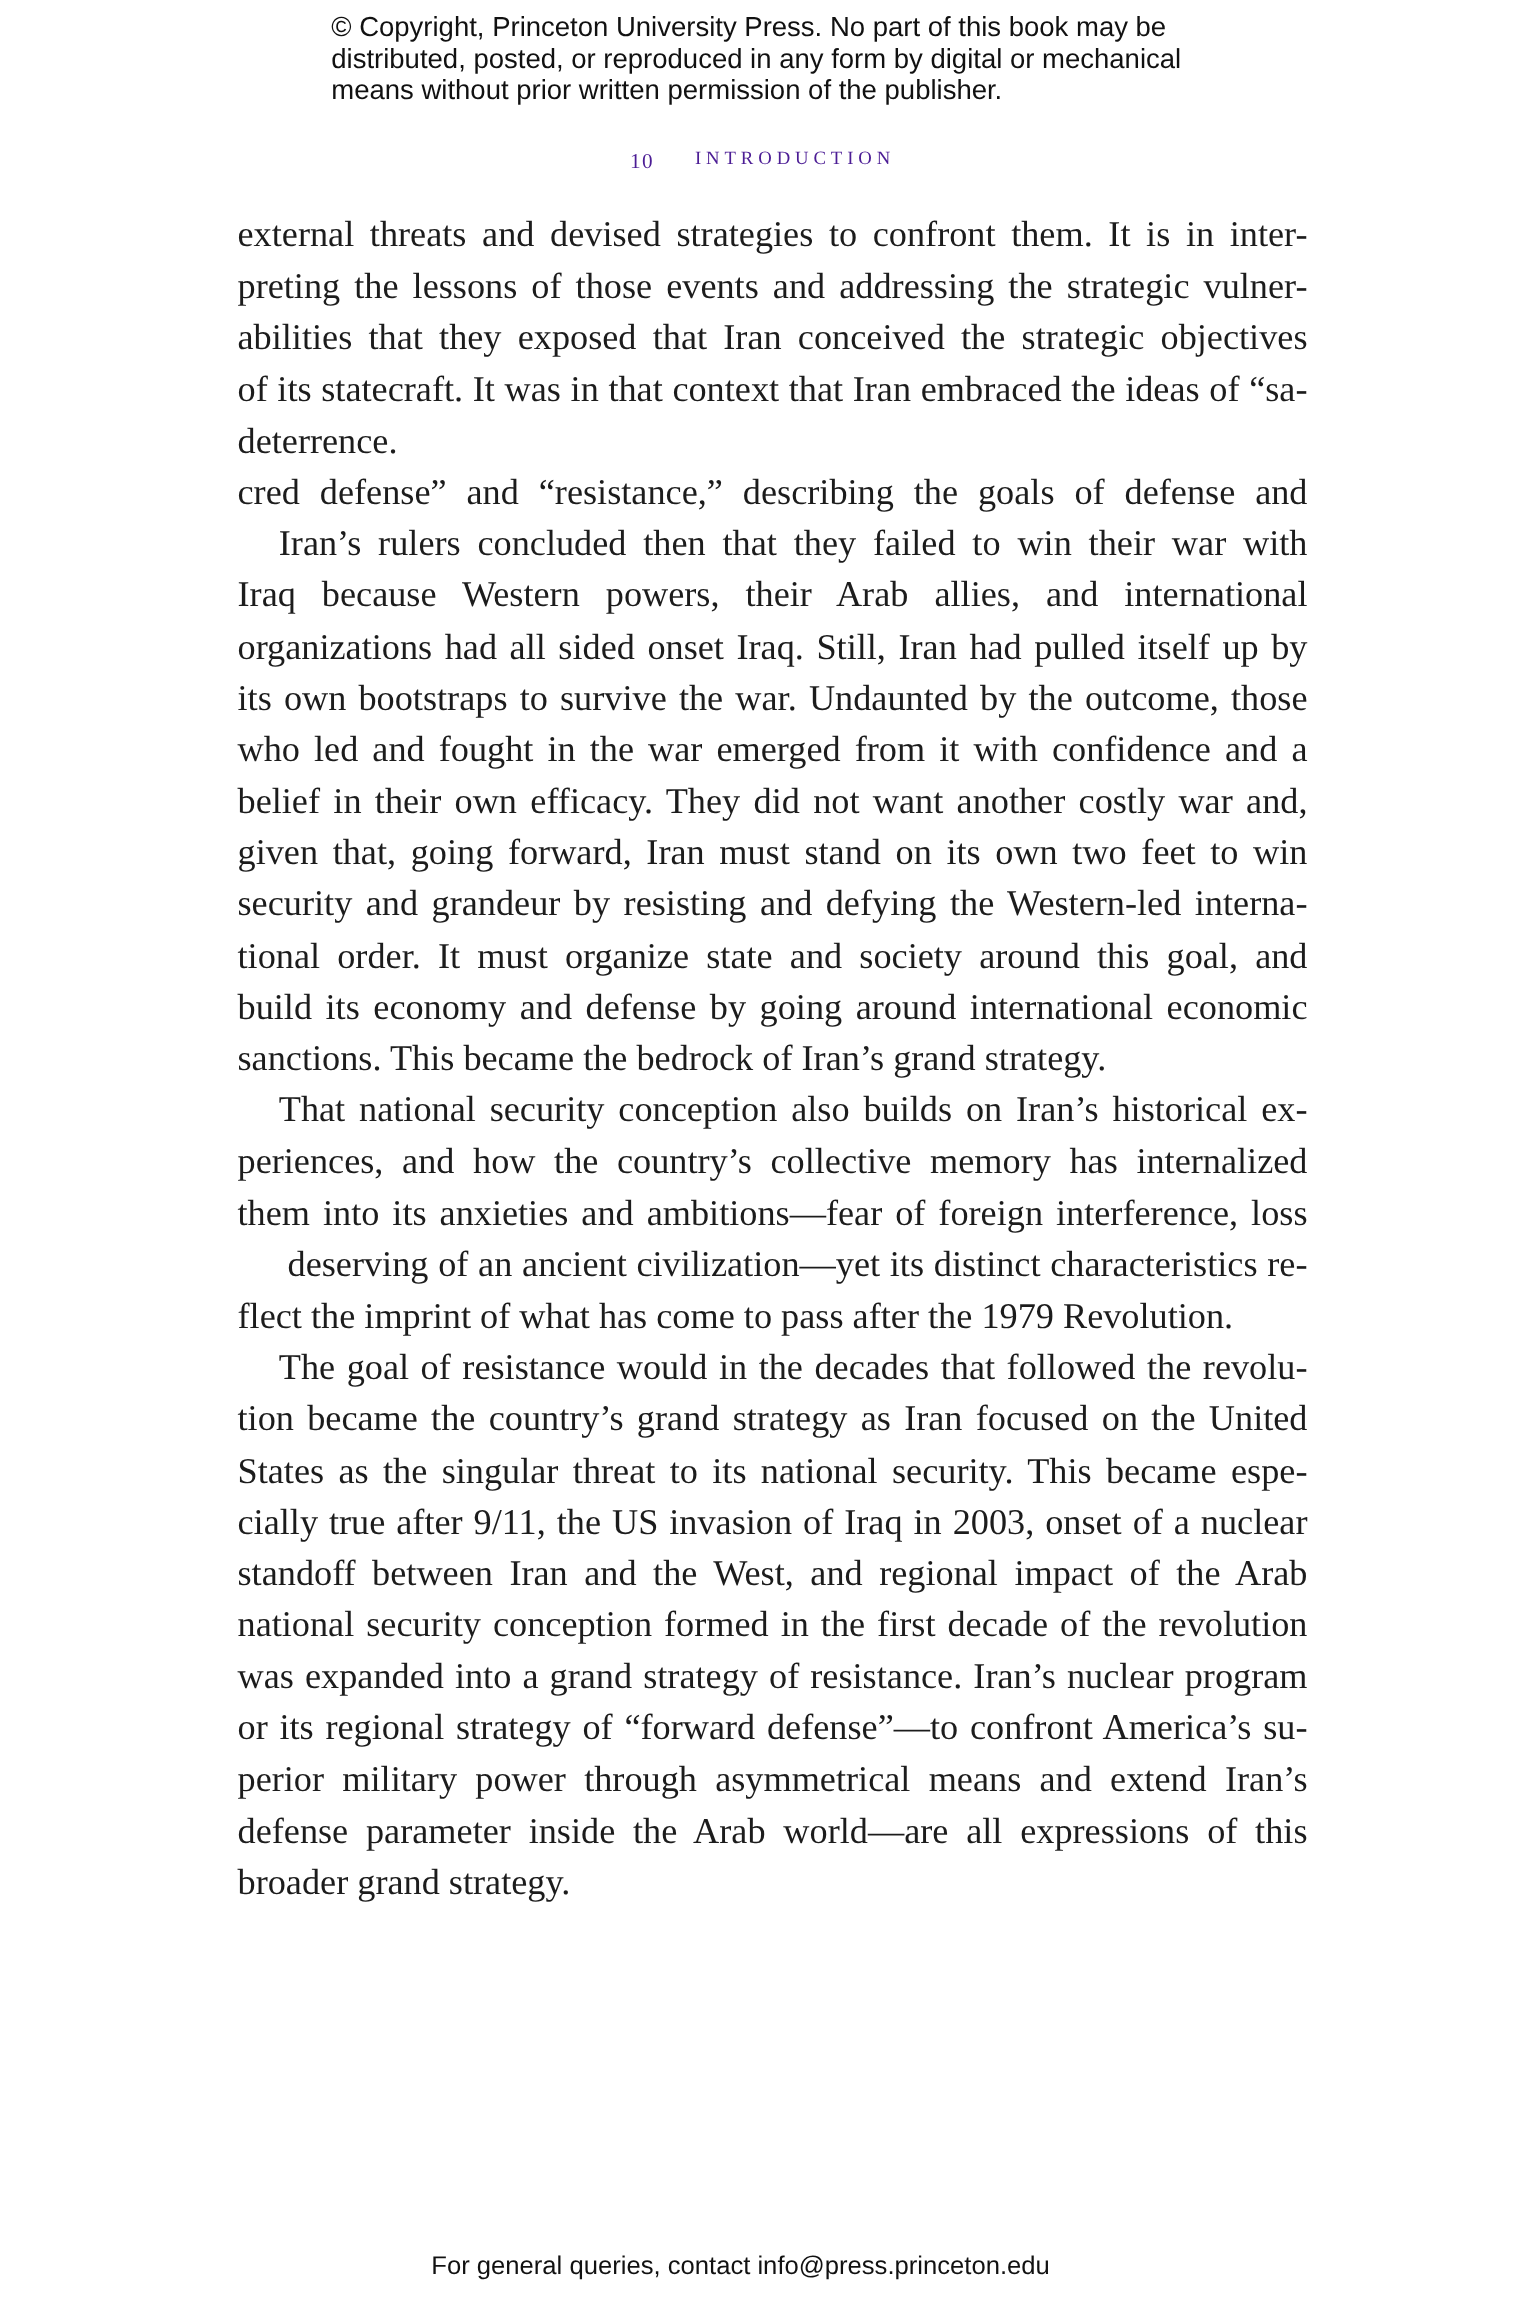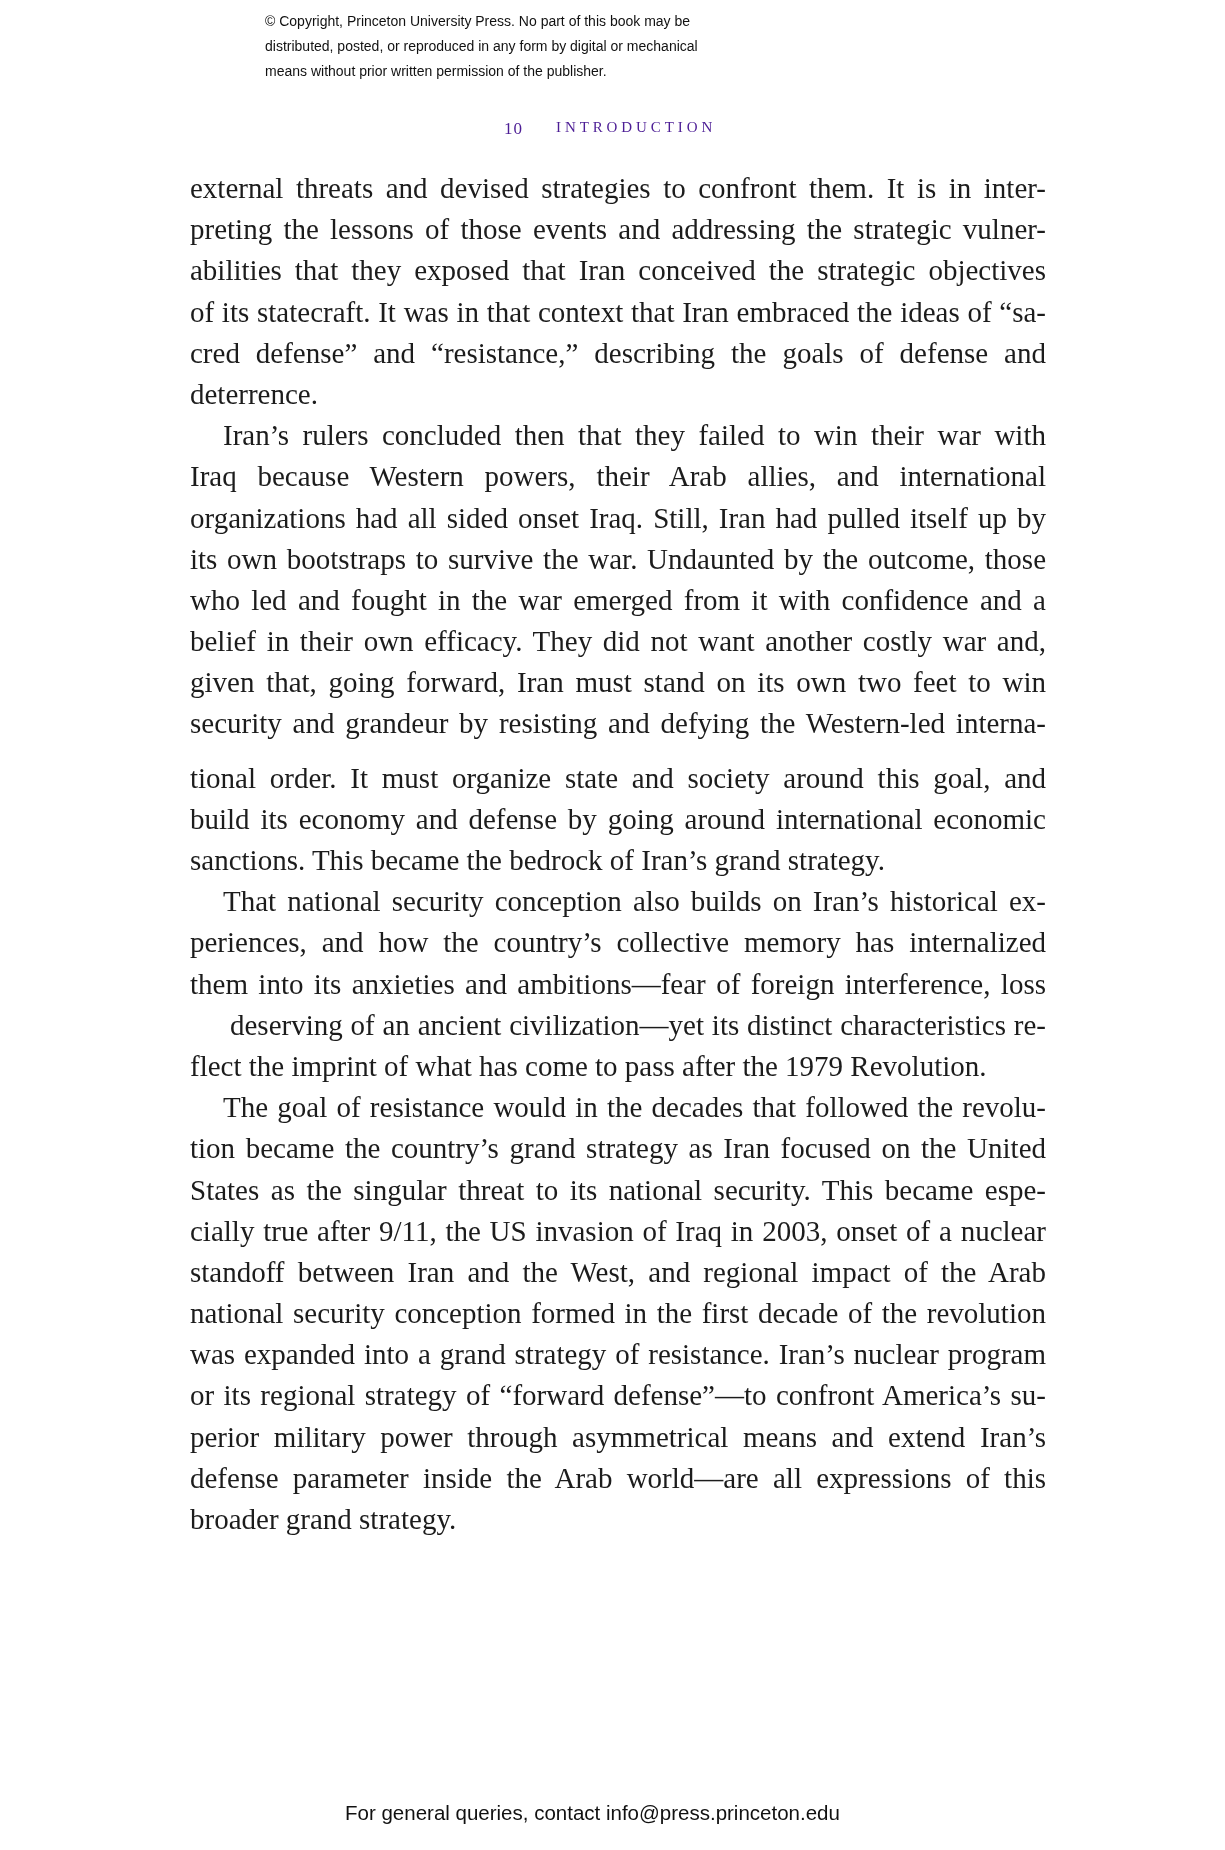--- a/index.html
+++ b/index.html
@@ -1,19 +1,19 @@
 <!DOCTYPE html>
 <html><head>
 <meta charset="utf-8">
 <style>
   html, body { margin: 0; padding: 0; background: #ffffff; }
   body { width: 1225px; height: 1850px; position: relative; overflow: hidden; }
   .copyright {
     position: absolute; left: 265px; top: 9px; width: 760px;
-    font-family: "Liberation Sans", sans-serif; font-size: 14px; line-height: 25px;
+    font-family: "Liberation Sans", sans-serif; font-size: 22px; line-height: 25px;
     color: #111;
   }
   .copyright div { white-space: nowrap; }
   .running-head {
     position: absolute; left: 0; width: 1213px; top: 116px;
     font-family: "Liberation Serif", serif; color: #4c1d95; font-size: 16px;
     height: 24px;
   }
   .running-head .folio { position: absolute; left: 504px; top: 3px; font-size: 17px; letter-spacing: 1px; }
   .running-head .title { position: absolute; left: 556px; top: 3px; font-size: 15px; letter-spacing: 3.9px; }
@@ -43,33 +43,33 @@
   <span class="folio">10</span>
   <span class="title">INTRODUCTION</span>
 </div>
 
 <div class="body-text" id="body-text">
     <div>
       <div class="line" style="white-space: nowrap;">external threats and devised strategies to confront them. It is in inter-</div>
       <div class="line" style="white-space: nowrap;">preting the lessons of those events and addressing the strategic vulner-</div>
       <div class="line" style="white-space: nowrap;">abilities that they exposed that Iran conceived the strategic objectives</div>
       <div class="line" style="white-space: nowrap;">of its statecraft. It was in that context that Iran embraced the ideas of “sa-</div>
+      <div class="line last" style="white-space: nowrap;">deterrence.</div>
       <div class="line" style="white-space: nowrap;">cred defense” and “resistance,” describing the goals of defense and</div>
-      <div class="line last" style="white-space: nowrap;">deterrence.</div>
     </div>
     <div>
       <div class="line indent" style="white-space: nowrap;">Iran’s rulers concluded then that they failed to win their war with</div>
       <div class="line" style="white-space: nowrap;">Iraq because Western powers, their Arab allies, and international</div>
       <div class="line" style="white-space: nowrap;">organizations had all sided onset Iraq. Still, Iran had pulled itself up by</div>
       <div class="line" style="white-space: nowrap;">its own bootstraps to survive the war. Undaunted by the outcome, those</div>
       <div class="line" style="white-space: nowrap;">who led and fought in the war emerged from it with confidence and a</div>
       <div class="line" style="white-space: nowrap;">belief in their own efficacy. They did not want another costly war and,</div>
       <div class="line" style="white-space: nowrap;">given that, going forward, Iran must stand on its own two feet to win</div>
       <div class="line" style="white-space: nowrap;">security and grandeur by resisting and defying the Western-led interna-</div>
-      <div class="line" style="white-space: nowrap; margin-top: 13px;">tional order. It must organize state and society around this goal, and</div>
+      <div class="line" style="white-space: nowrap;">tional order. It must organize state and society around this goal, and</div>
       <div class="line" style="white-space: nowrap;">build its economy and defense by going around international economic</div>
       <div class="line last" style="white-space: nowrap;">sanctions. This became the bedrock of Iran’s grand strategy.</div>
     </div>
     <div>
       <div class="line indent" style="white-space: nowrap;">That national security conception also builds on Iran’s historical ex-</div>
       <div class="line" style="white-space: nowrap;">periences, and how the country’s collective memory has internalized</div>
       <div class="line" style="white-space: nowrap;">them into its anxieties and ambitions—fear of foreign interference, loss</div>
       <div class="line" style="white-space: nowrap; margin-left: 40px;">deserving of an ancient civilization—yet its distinct characteristics re-</div>
       <div class="line last" style="white-space: nowrap;">flect the imprint of what has come to pass after the 1979 Revolution.</div>
     </div>

